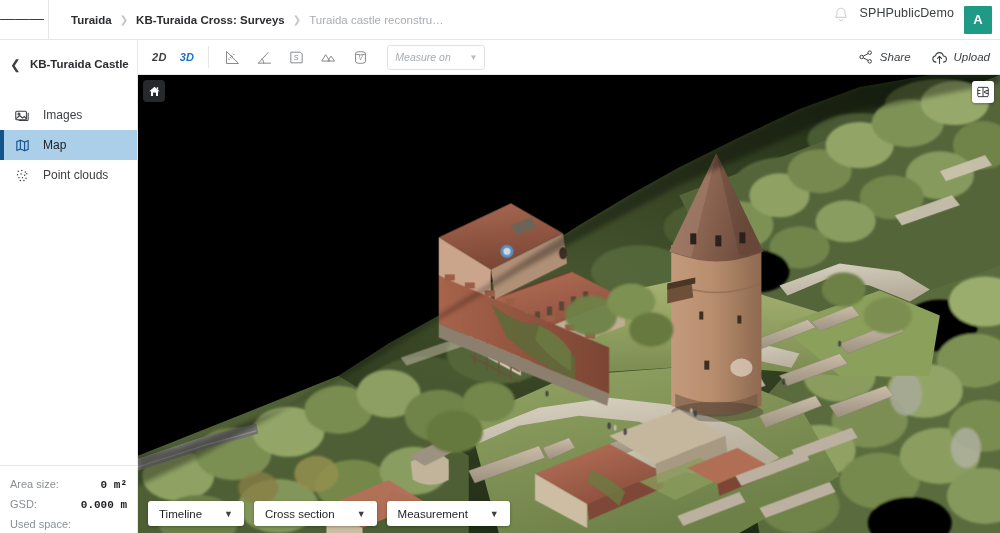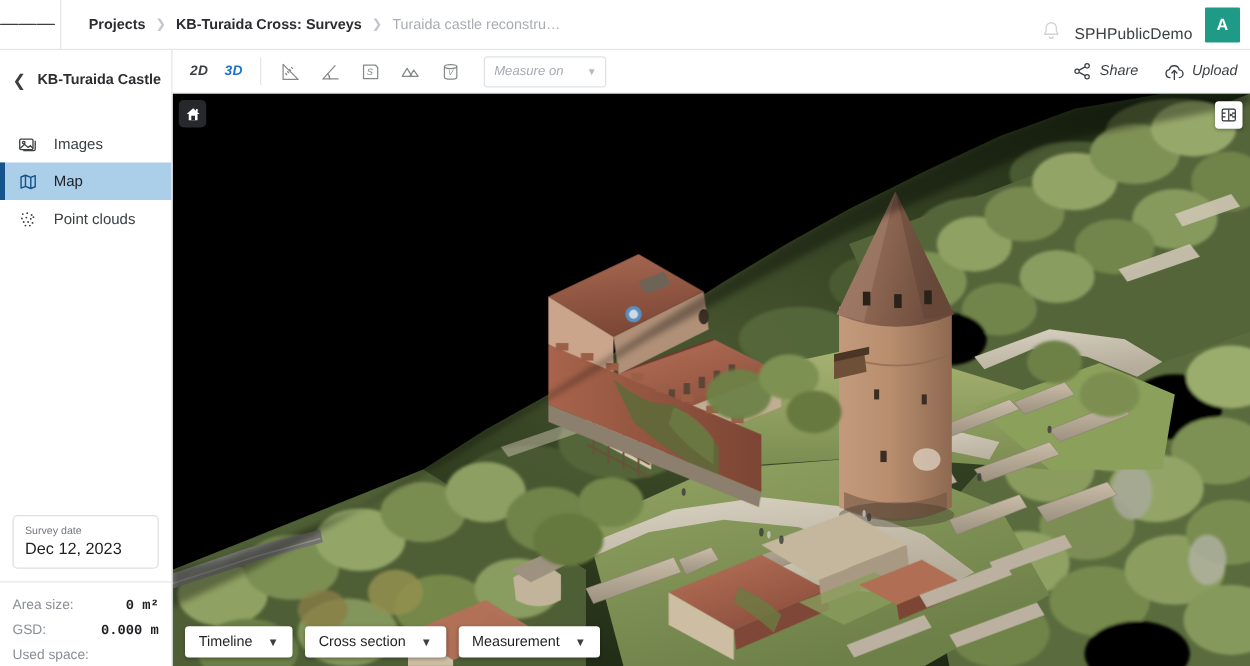--- a/index.html
+++ b/index.html
@@ -26,21 +26,21 @@
   .brand-mark { width: 20px; height: 20px; display: block; }
   .brand-text { font-size: 15.5px; font-weight: 700; letter-spacing: -.2px; color: #1f2023; }
 
   .crumb-sep-line { width: 1px; height: 40px; background: #e4e6e8; margin: 0 0 0 4px; }
 
   .breadcrumb { display: flex; align-items: center; margin-left: 22px; gap: 8px; font-size: 11.5px; }
   .crumb { color: #2b2d31; font-weight: 700; cursor: pointer; white-space: nowrap; }
   .crumb.muted { color: #a9adb3; font-weight: 400; max-width: 135px; overflow: hidden; text-overflow: ellipsis; white-space: nowrap; }
   .chev { color: #c2c6cb; font-size: 10px; line-height: 1; }
 
-  .topbar-right { margin-left: auto; display: flex; align-items: flex-end; gap: 10px; padding-right: 8px; }
+  .topbar-right { margin-left: auto; display: flex; align-items: flex-start; gap: 10px; padding-right: 8px; }
   .bell { width: 18px; height: 18px; opacity: .45; cursor: pointer; }
   .username { font-size: 12.5px; color: #3c4043; letter-spacing: .1px; }
   .avatar {
     width: 28px; height: 28px; background: #1f9a87; color: #fff;
     display: flex; align-items: center; justify-content: center;
     font-size: 13px; font-weight: 600; cursor: pointer; border-radius: 1px;
   }
 
   
   .body { flex: 1; display: flex; min-height: 0; }
@@ -123,21 +123,21 @@
     position: absolute; right: 6px; top: 6px; width: 22px; height: 22px;
     background: #fff; border-radius: 3px; display: flex; align-items: center; justify-content: center;
     cursor: pointer; box-shadow: 0 1px 3px rgba(0,0,0,.32);
   }
 
   .bottom-bar {
     position: absolute; left: 10px; bottom: 7px; display: flex; gap: 10px; z-index: 5;
   }
   .pill {
     height: 25px; background: #fff; border-radius: 3px; padding: 0 11px;
-    display: flex; align-items: center; gap: 12px; cursor: pointer;
+    display: flex; align-items: center; gap: 22px; cursor: pointer;
     font-size: 11.5px; color: #1f2023; box-shadow: 0 1px 3px rgba(0,0,0,.3);
     white-space: nowrap;
   }
   .pill .cv { font-size: 9px; color: #3c4043; }
 </style>
 </head>
 <body>
 
 <div id="app">
 
@@ -146,21 +146,21 @@
     <div class="hamburger">
       <span></span>
         <span></span>
         <span></span>
     </div>
 
 
     <div class="crumb-sep-line"></div>
 
     <div class="breadcrumb">
-      <span class="crumb">Projects</span>
+      <span class="crumb">Turaida</span>
       <span class="chev">❯</span>
       <span class="crumb">KB-Turaida Cross: Surveys</span>
       <span class="chev">❯</span>
       <span class="crumb muted">Turaida castle reconstructi…</span>
     </div>
 
     <div class="topbar-right">
       <svg class="bell" viewBox="0 0 24 24">
         <path d="M12 3a5.5 5.5 0 0 0-5.5 5.5v3.2L5 15.2h14l-1.5-3.5V8.5A5.5 5.5 0 0 0 12 3z" fill="none" stroke="#9aa0a6" stroke-width="1.5" stroke-linejoin="round"></path>
         <path d="M10 17.5a2 2 0 0 0 4 0" fill="none" stroke="#9aa0a6" stroke-width="1.5"></path>
@@ -221,24 +221,20 @@
                 <circle cx="14" cy="19" r="1.05"></circle>
             </svg>
           </span>
           <span class="lbl">Point clouds</span>
         </div>
 
       </div>
 
       <div class="side-spacer"></div>
 
-      <div class="survey-box">
-        <div class="lab">Survey date</div>
-        <div class="val">Dec 12, 2023</div>
-      </div>
 
       <div class="stats">
         <div class="stat-row">
           <span class="k">Area size:</span>
           <span class="v">0 m²</span>
         </div>
         <div class="stat-row">
           <span class="k">GSD:</span>
           <span class="v">0.000 m</span>
         </div>

